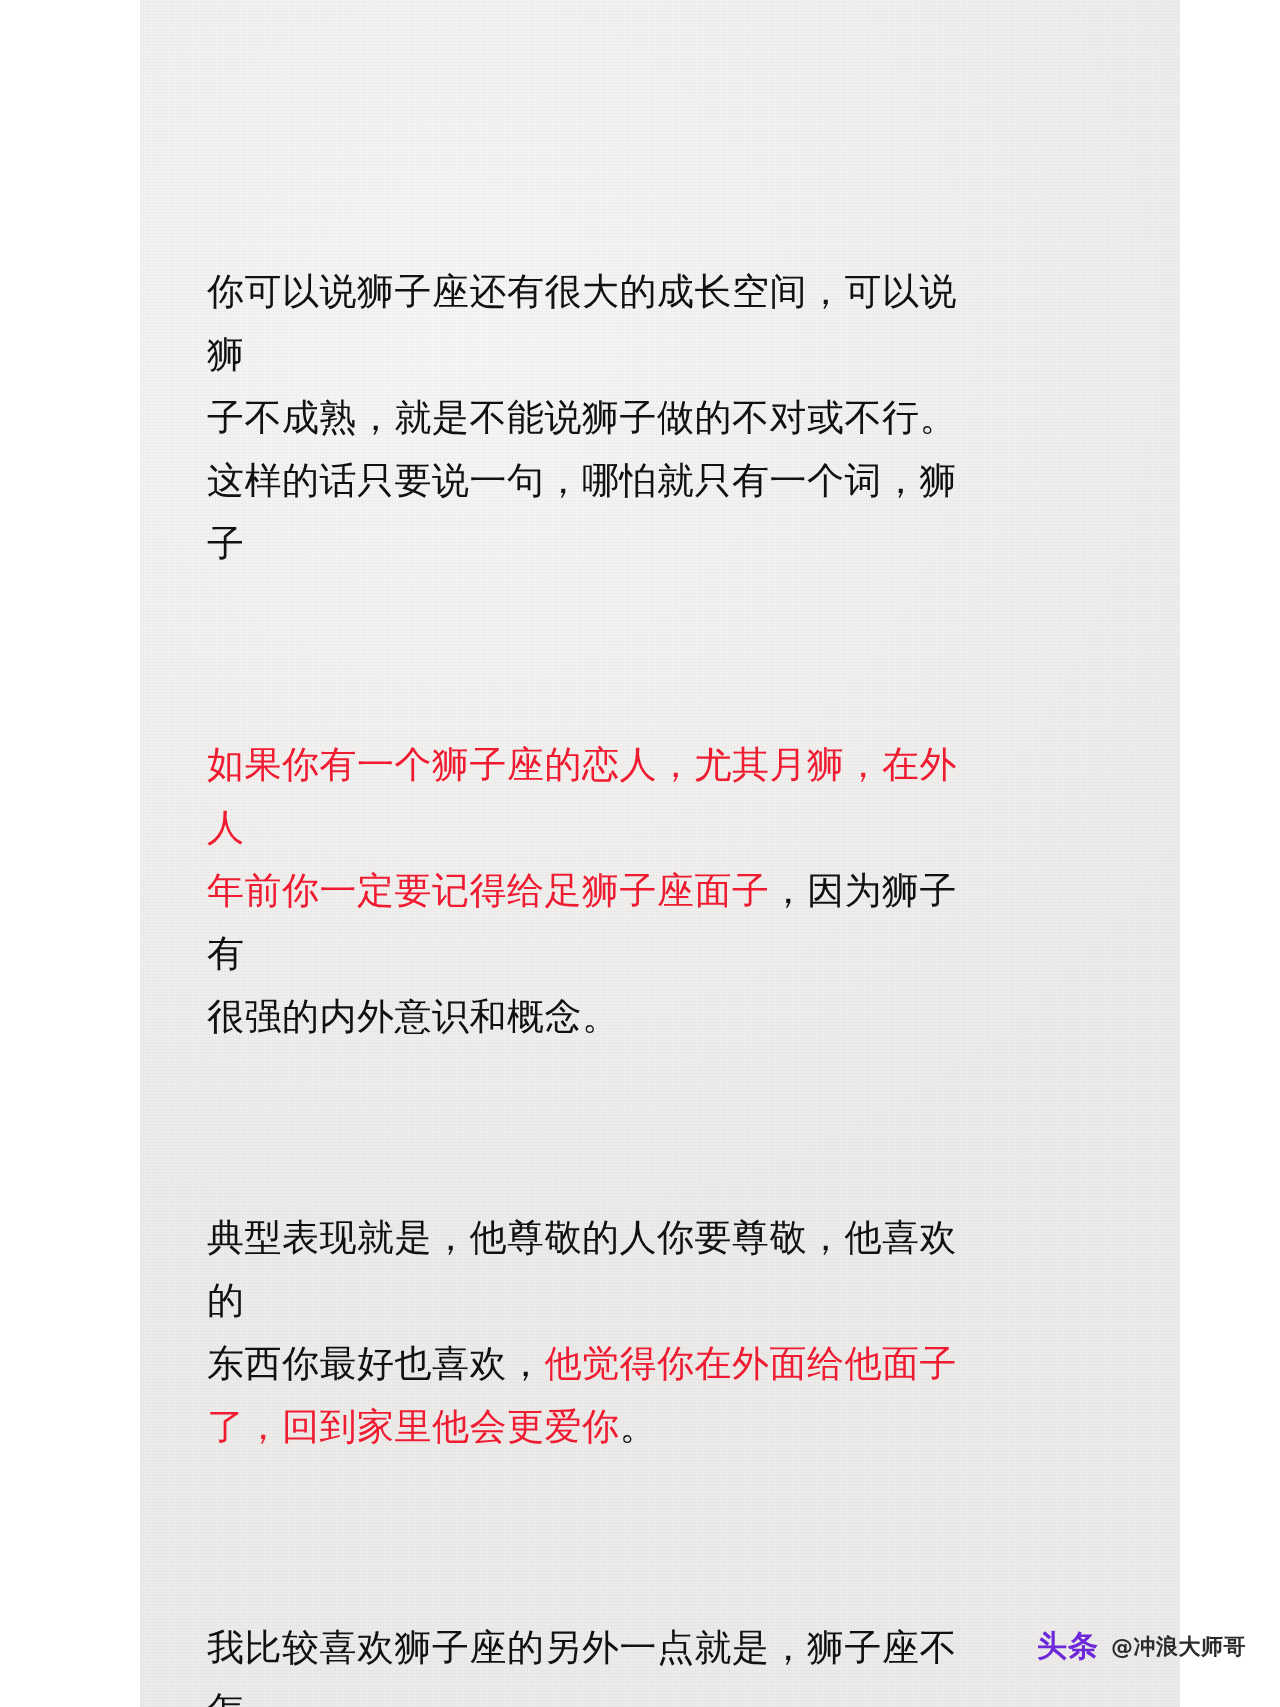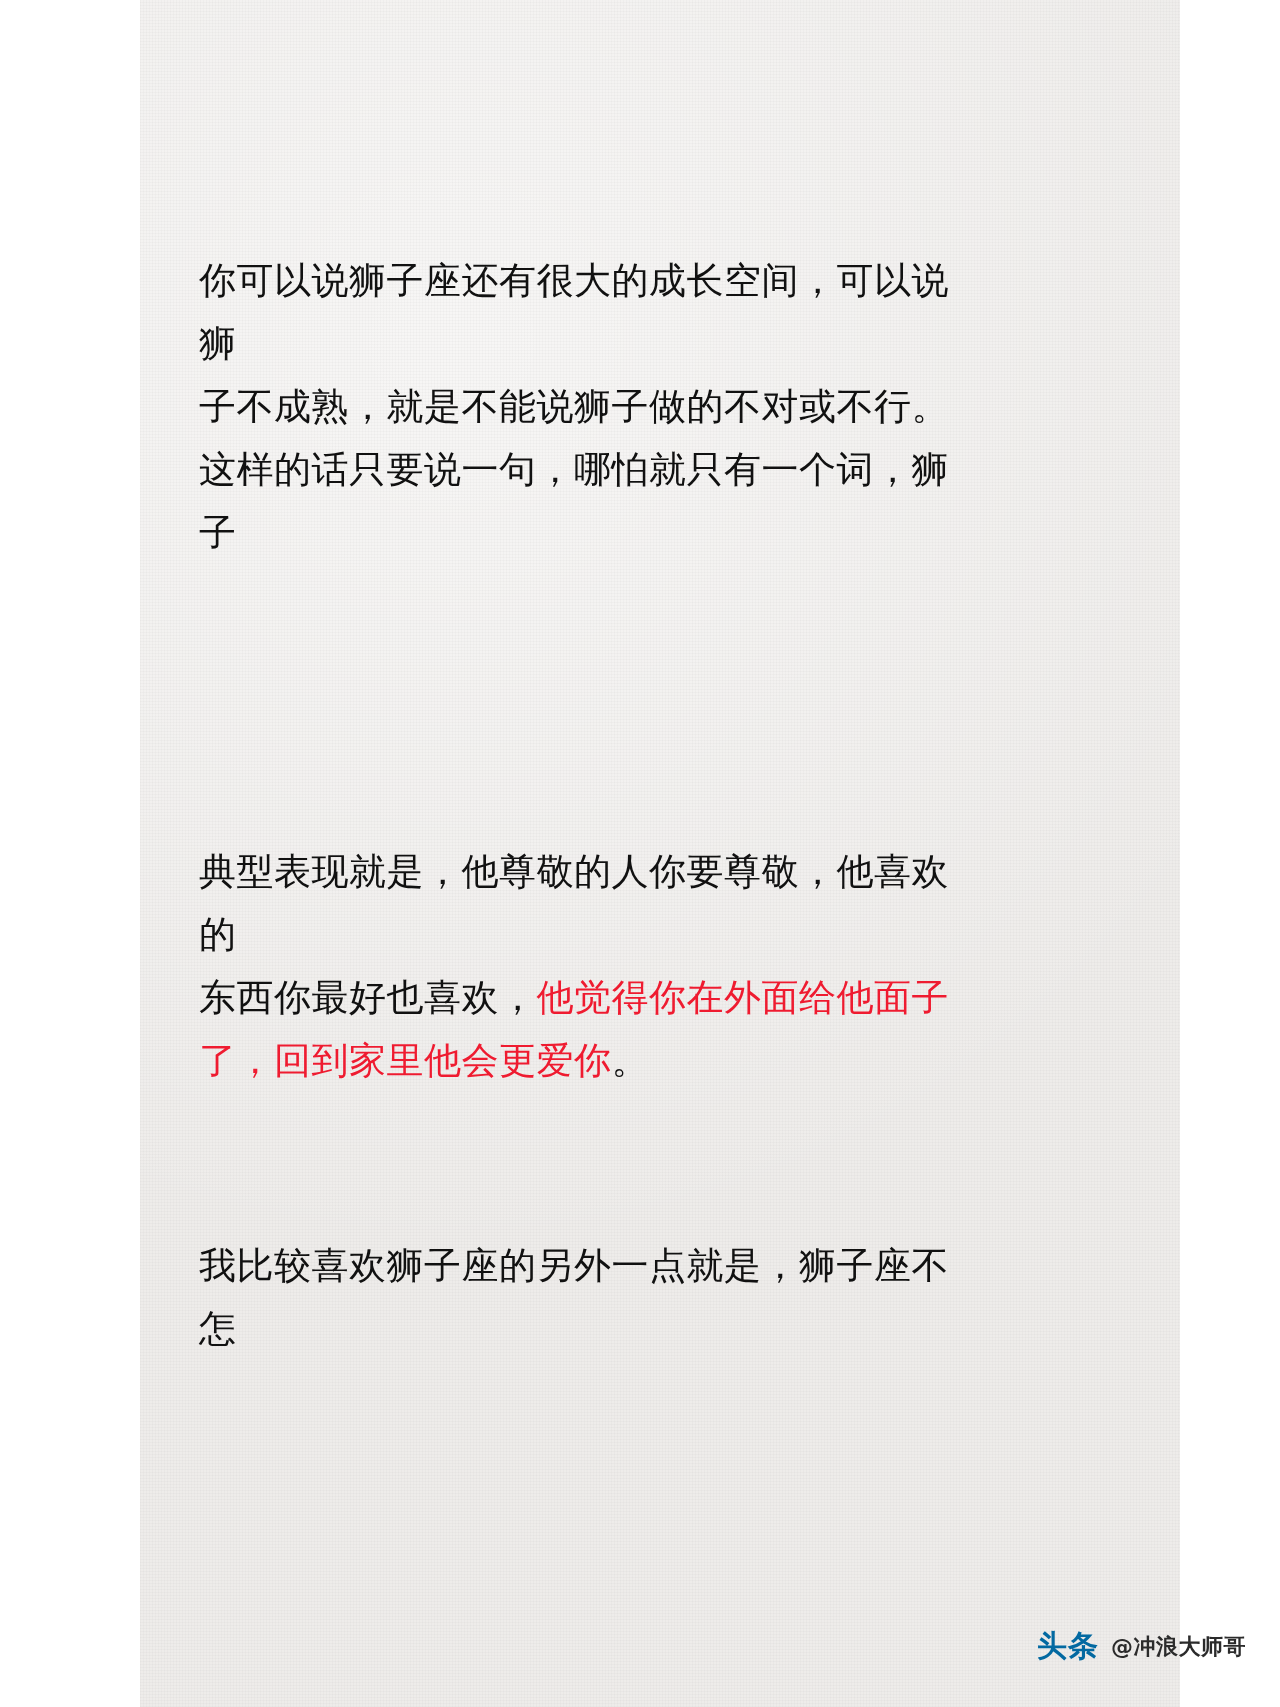--- a/index.html
+++ b/index.html
@@ -52,22 +52,21 @@
     width: 775px;
   }
 
   .para {
     font-size: 37px;
     line-height: 63px;
     color: #111111;
     letter-spacing: 0.5px;
     font-weight: 500;
     text-align: left;
-    margin: 4px;
-    font-family: Liberation Mono, monospace;
+    margin: 12px;
   }
 
   .gap-block {
     height: 67px;
   }
 
   .hl {
     color: #ef1b30;
   }
 
@@ -75,21 +74,21 @@
     position: absolute;
     right: 34px;
     bottom: 40px;
     display: flex;
     align-items: center;
     gap: 12px;
   }
   .wm-logo {
     font-size: 30px;
     font-weight: 700;
-    color: #0369a1;
+    color: #6d28d9;
     letter-spacing: 1px;
   }
   .wm-text {
     font-size: 22px;
     font-weight: 700;
     color: #2b2b2b;
     letter-spacing: 0.5px;
   }
 </style>
 </head>
@@ -104,20 +103,25 @@
 
     <p class="para">
       <span>你可以说狮子座还有很大的成长空间，可以说狮</span><br>
       <span>子不成熟，就是不能说狮子做的不对或不行。</span><br>
       <span>这样的话只要说一句，哪怕就只有一个词，狮子</span><br>
     </p>
 
     <div class="gap-block"></div>
     <div class="gap-block"></div>
 
+    <p class="para">
+      <span class="hl">如果你有一个狮子座的恋人，尤其月狮，在外人</span><br>
+      <span class="hl">年前你一定要记得给足狮子座面子</span><span>，因为狮子有</span><br>
+      <span>很强的内外意识和概念。</span>
+    </p>
 
     <div class="gap-block"></div>
     <div class="gap-block"></div>
 
     <p class="para">
       <span>典型表现就是，他尊敬的人你要尊敬，他喜欢的</span><br>
       <span>东西你最好也喜欢，</span><span class="hl">他觉得你在外面给他面子</span><br>
       <span class="hl">了，回到家里他会更爱你</span><span>。</span>
     </p>
 

